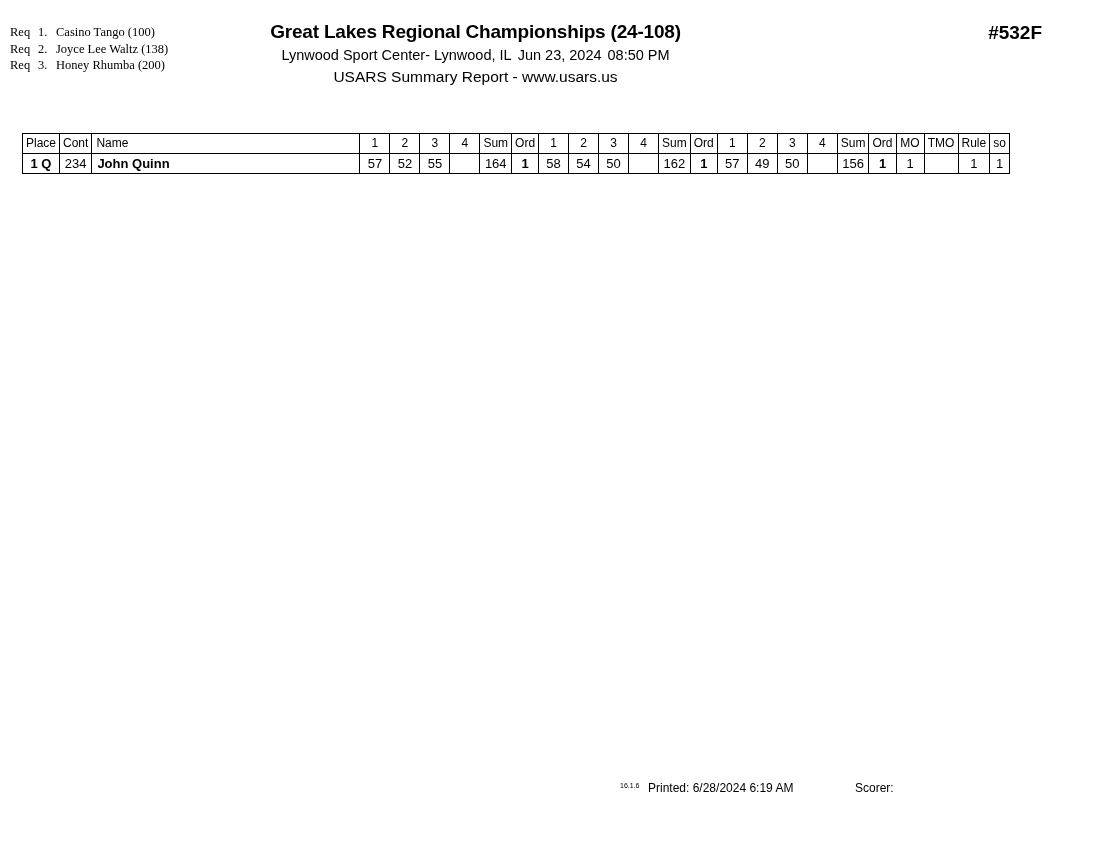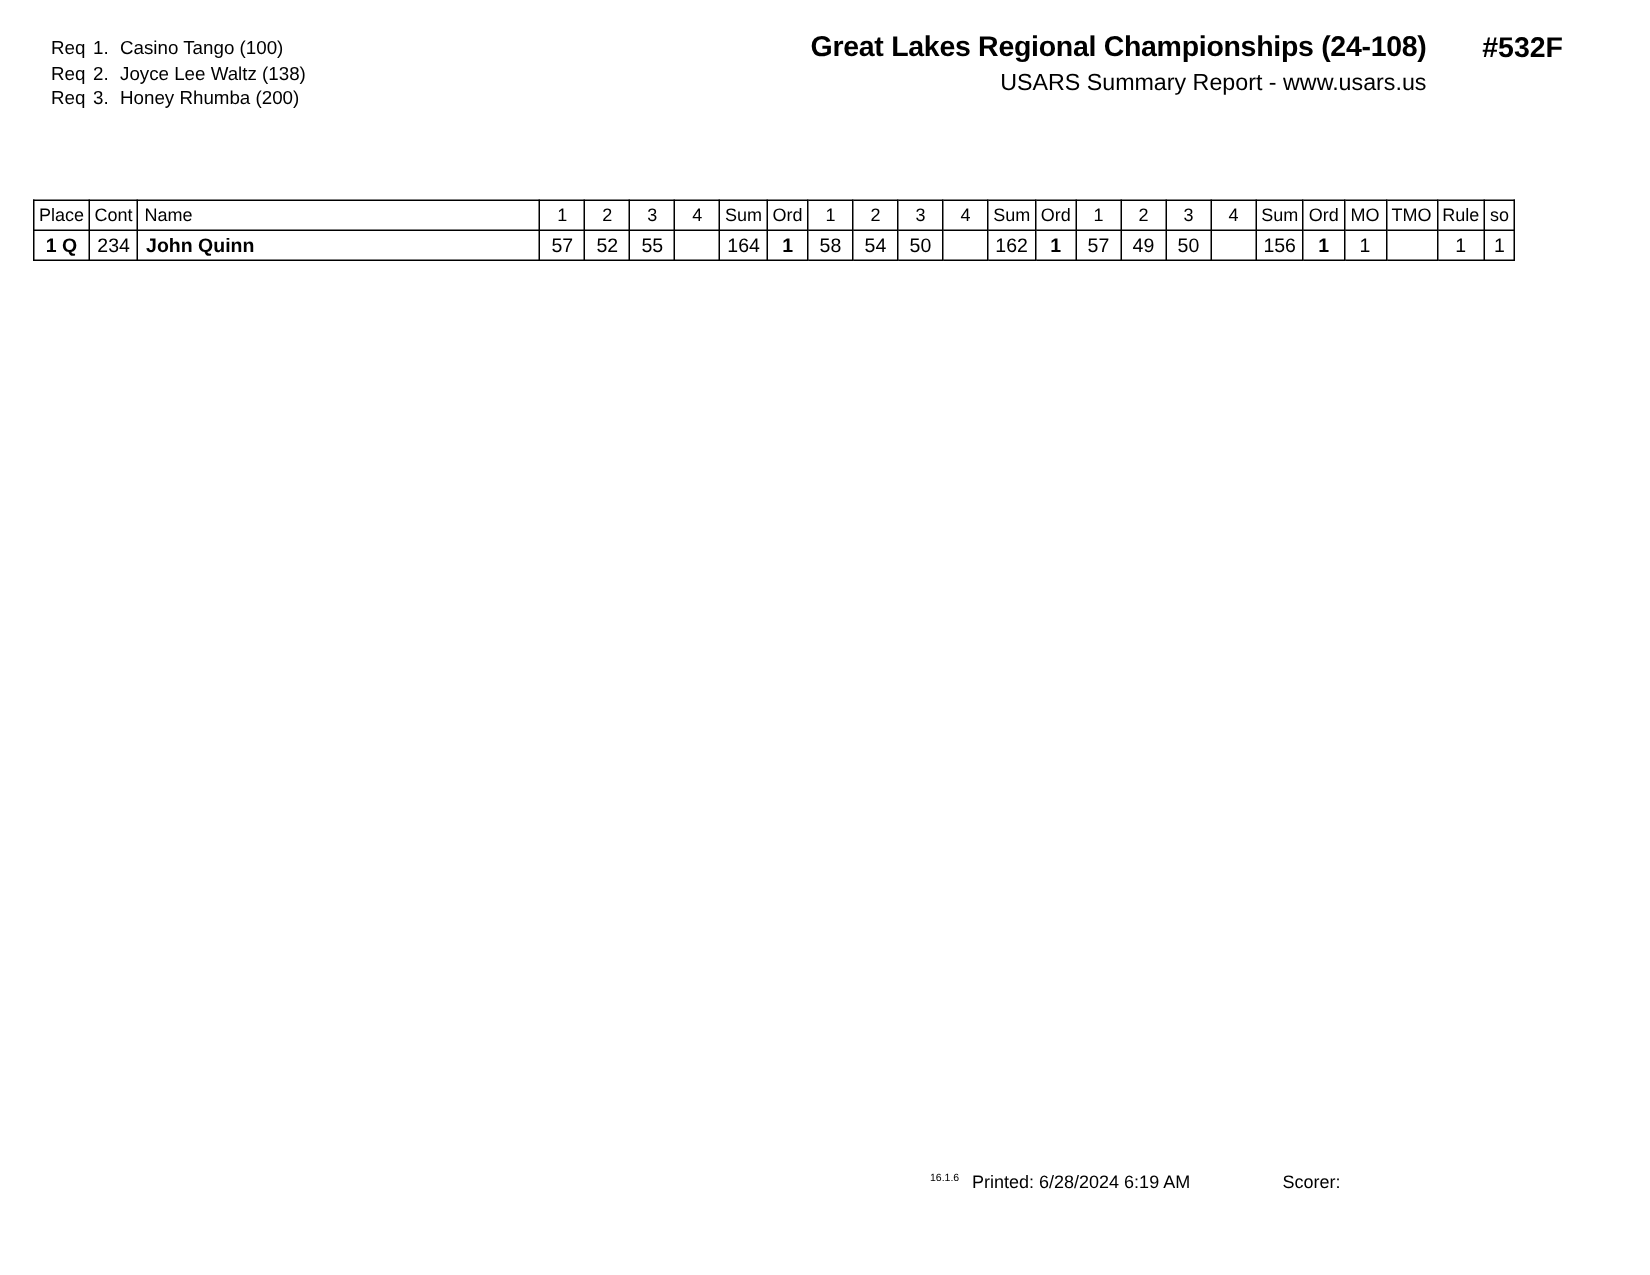--- a/index.html
+++ b/index.html
@@ -17,24 +17,25 @@
   }
   .page {
     position: relative;
     width: 1100px;
     height: 850px;
   }
 
   
   .reqs {
     position: absolute;
-    left: 34px;
+    left: 10px;
     top: 24px;
     font-size: 12.5px;
     line-height: 16.5px;
+    font-family: Liberation Serif, serif;
   }
   .req-row {
     white-space: nowrap;
   }
   .req-label {
     display: inline-block;
     width: 28px;
   }
   .req-num {
     display: inline-block;
@@ -43,21 +44,21 @@
   .req-text {
     display: inline;
   }
 
   
   .header {
     position: absolute;
     left: 0;
     top: 20px;
     width: 951px;
-    text-align: right;
+    text-align: center;
   }
   .title-main {
     font-size: 19px;
     font-weight: bold;
     letter-spacing: -0.2px;
     line-height: 24px;
   }
   .title-venue {
     font-size: 14.5px;
     line-height: 20px;
@@ -205,20 +206,23 @@
     <div class="req-row">
       <span class="req-label">Req</span><span class="req-num">2.</span><span class="req-text">Joyce Lee Waltz (138)</span>
     </div>
     <div class="req-row">
       <span class="req-label">Req</span><span class="req-num">3.</span><span class="req-text">Honey Rhumba (200)</span>
     </div>
   </div>
 
   <div class="header">
     <div class="title-main">Great Lakes Regional Championships (24-108)</div>
+    <div class="title-venue">
+      <span>Lynwood Sport Center- Lynwood, IL</span><span class="venue-sp"></span><span>Jun 23, 2024</span><span class="venue-sp"></span><span>08:50 PM</span>
+    </div>
     <div class="title-report">USARS Summary Report - www.usars.us</div>
   </div>
   <div class="event-code">#532F</div>
 
   <div class="table-wrap">
     <table class="summary">
 
       <tbody>
 
       <tr>

